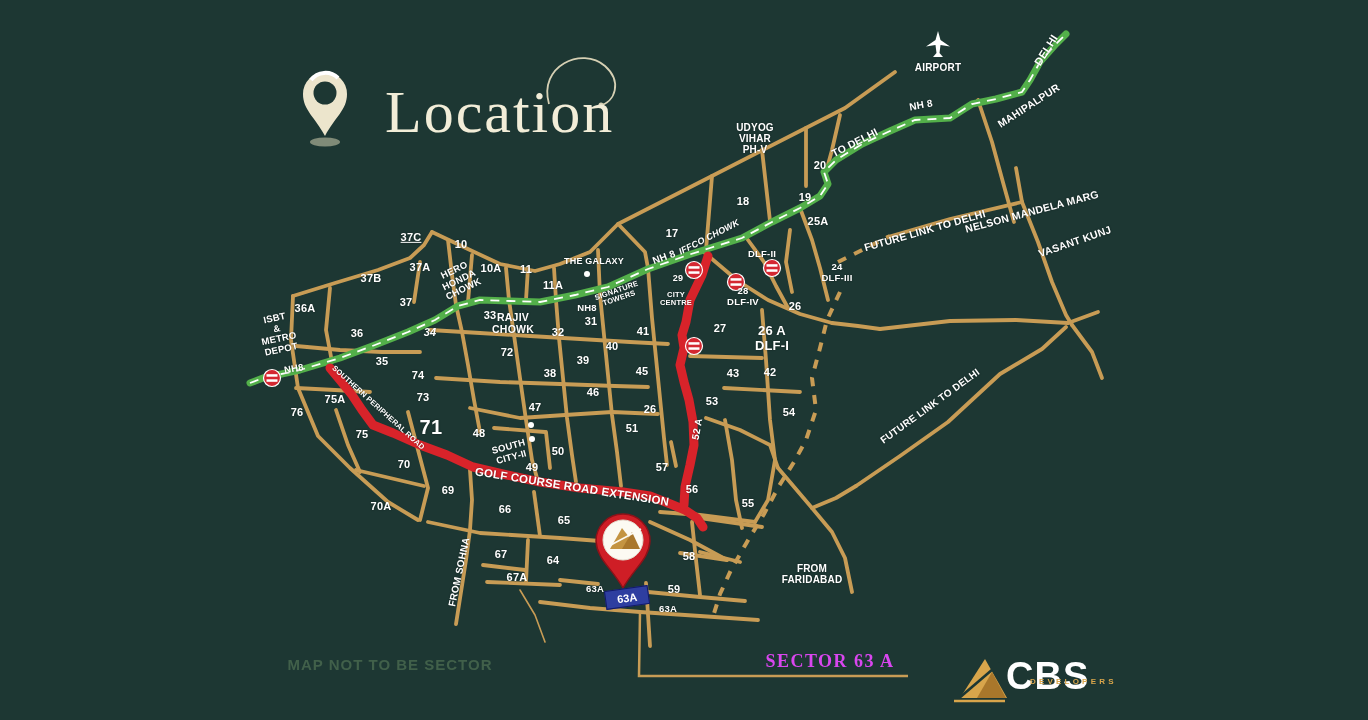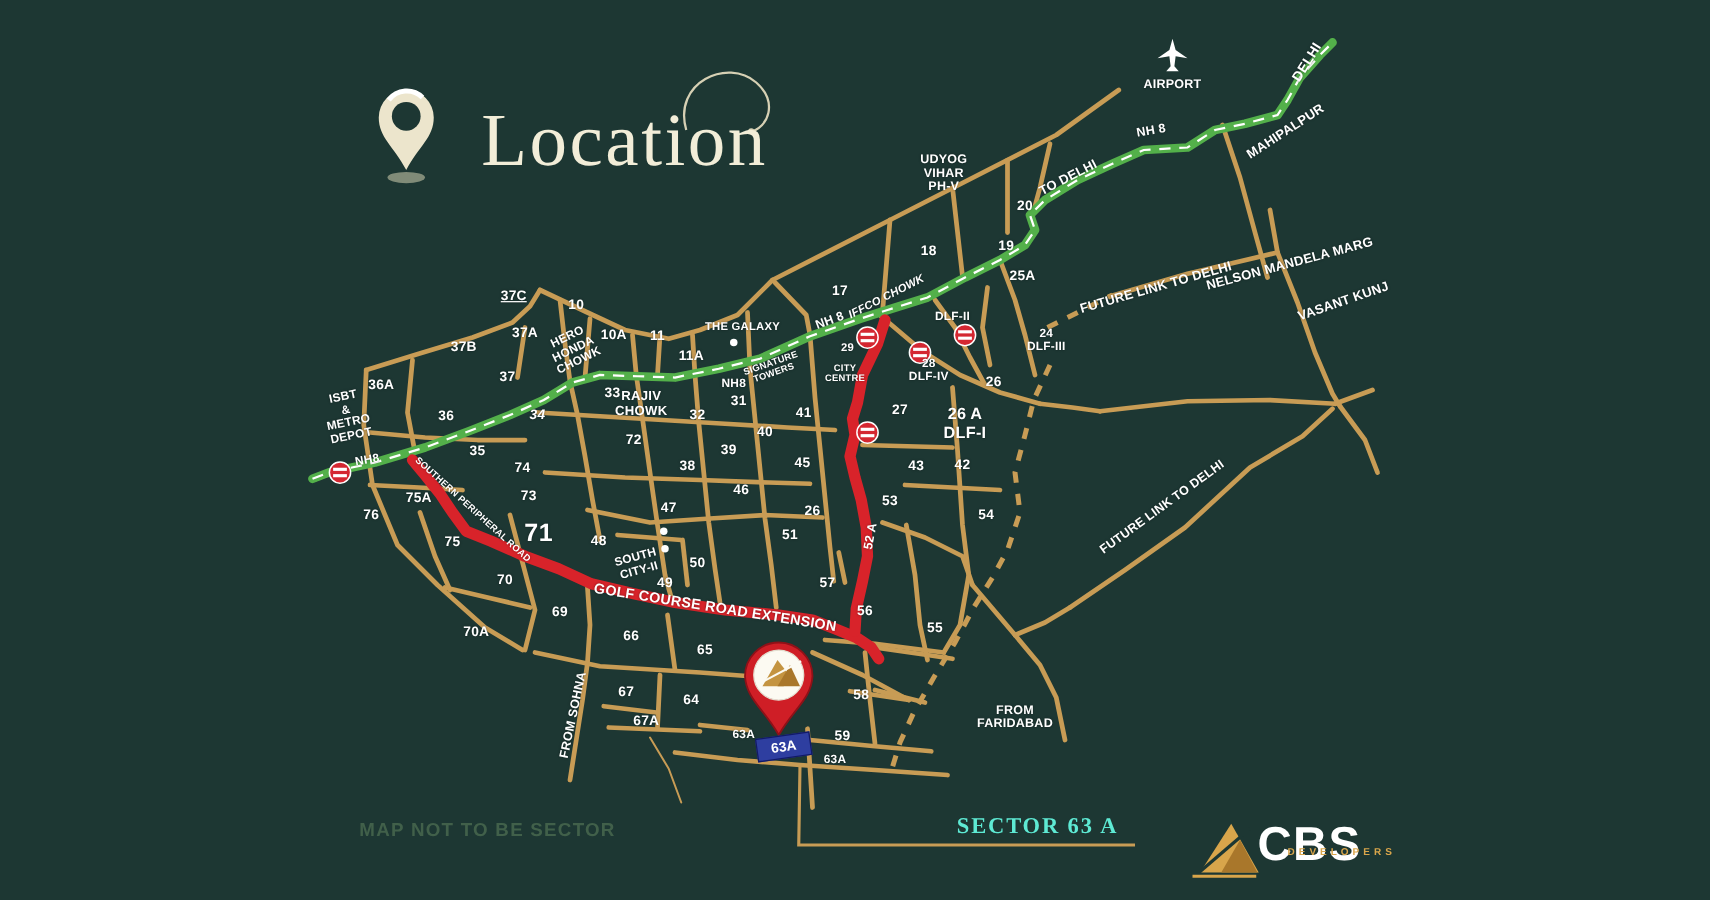--- a/index.html
+++ b/index.html
@@ -10,21 +10,21 @@
        white-space:pre-line;text-align:center;letter-spacing:.2px;
        text-shadow:0 0 2px rgba(0,0,0,.45);pointer-events:none;}
   .sec-lg{font-size:20px;letter-spacing:.5px;}
   .wb{font-weight:700;}
   .it{font-style:italic;}
   #page-title{position:absolute;left:385px;top:78px;font-family:"Liberation Serif",serif;
        font-size:60px;color:#f2edd8;letter-spacing:2px;font-weight:400;}
   #disclaimer{position:absolute;left:390px;top:664px;transform:translate(-50%,-50%);
        color:#41604a;font-size:15px;font-weight:700;letter-spacing:1px;}
   #sector-callout-label{position:absolute;left:830px;top:661px;transform:translate(-50%,-50%);
-       font-family:"Liberation Serif",serif;font-weight:700;font-size:18px;color:#5eead4;
+       font-family:"Liberation Serif",serif;font-weight:700;font-size:18px;color:#d946ef;
        letter-spacing:1.5px;}
   #hl63a{position:absolute;left:605px;top:588px;width:42px;height:17px;background:#2e3ea0;
        border:1px solid #121a66;transform:rotate(-8deg);color:#fff;font-size:11px;
        font-weight:700;display:flex;align-items:center;justify-content:center;}
   #cbs-text{position:absolute;left:1006px;top:655px;color:#fff;font-weight:700;font-size:38px;
        letter-spacing:1px;font-family:"Liberation Sans",sans-serif;}
   #cbs-sub{position:absolute;left:1010px;top:677px;color:#d8a54b;font-size:8px;font-weight:700;
        letter-spacing:3.2px;padding-left:20px;}
 </style>
 </head>

